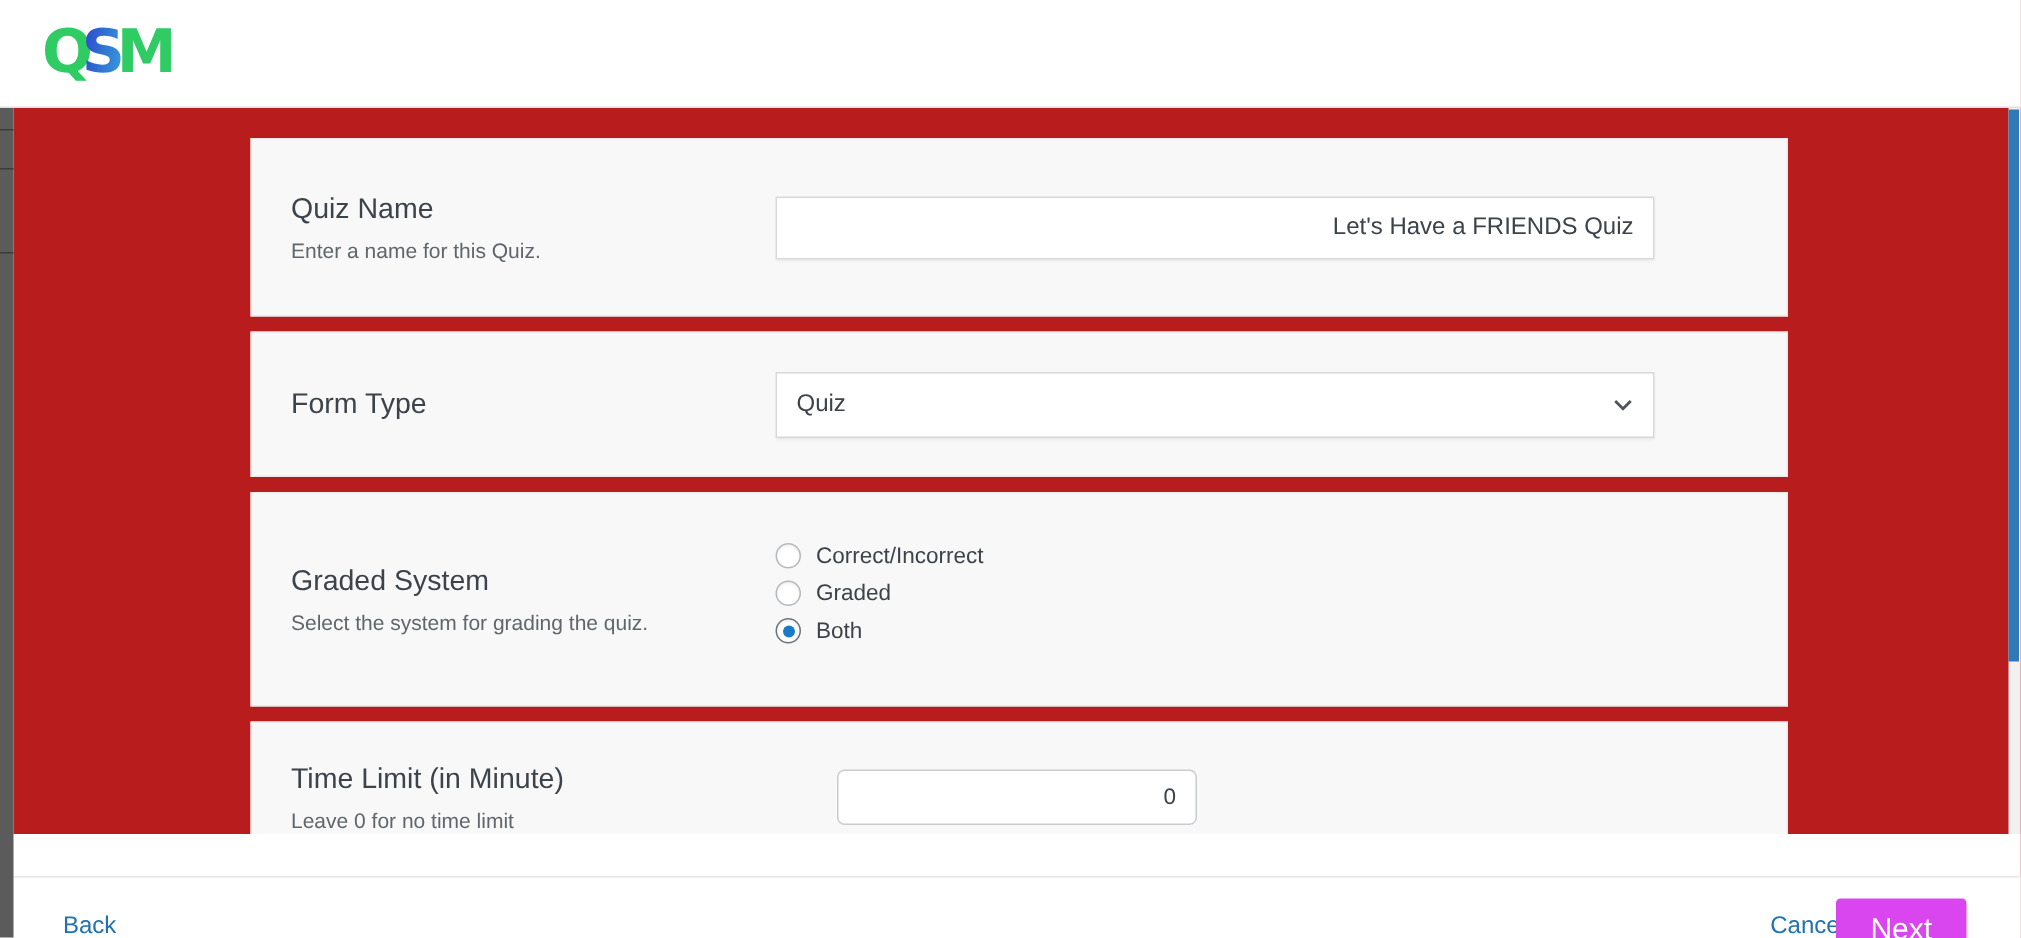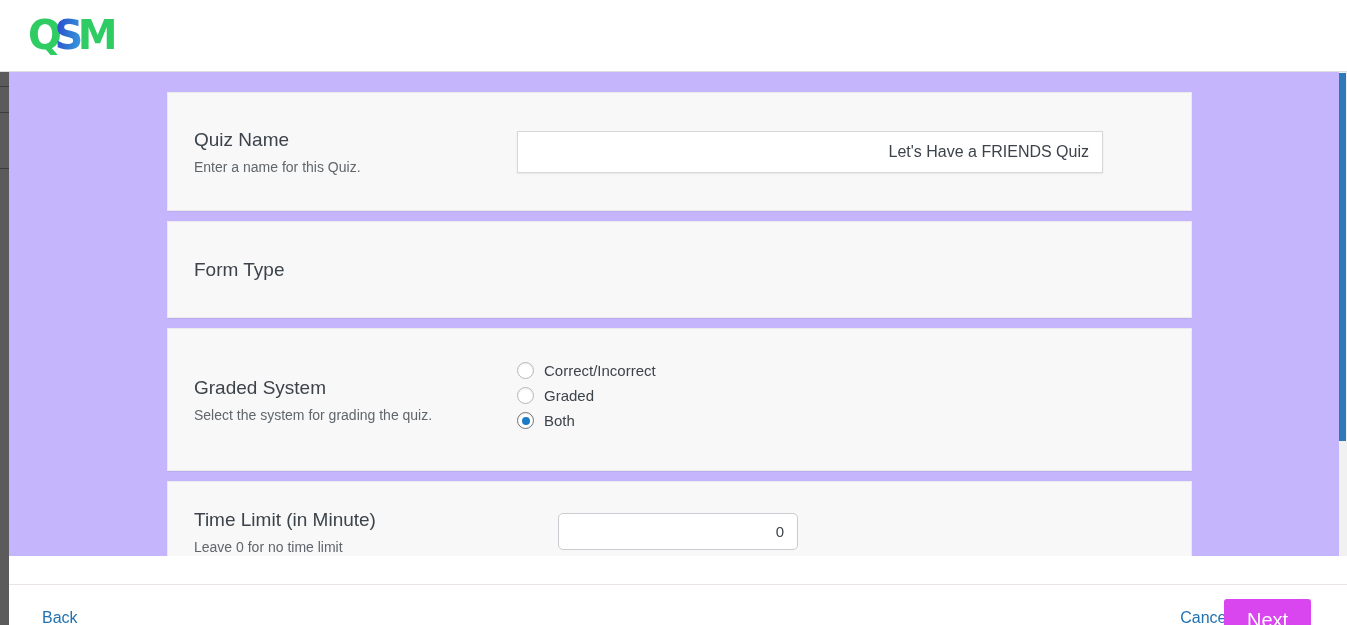--- a/index.html
+++ b/index.html
@@ -80,21 +80,21 @@
     vertical-align: super;
     margin-left: 3px;
     color: #bdbdbd;
   }
 
   
   #content {
     position: absolute;
     left: 9px; top: 72px;
     width: 1338px; height: 484px;
-    background: #c4b5fd;
+    background: #b91c1c;
     overflow: hidden;
   }
 
   #cards {
     position: absolute;
     left: 158px; top: 20px;
     width: 1025px;
   }
 
   .card {
@@ -278,20 +278,28 @@
         <div class="card-desc">Enter a name for this Quiz.</div>
       </div>
       <div class="card-control">
         <input class="text-input" type="text" value="Let's Have a FRIENDS Quiz" style="">
       </div>
     </div>
 
     <div class="card" id="card-form-type">
       <div class="card-labels">
         <div class="card-title">Form Type</div>
+      </div>
+      <div class="card-control">
+        <div class="select-wrap">
+          <div class="select-box">Quiz</div>
+          <svg class="chev" viewBox="0 0 14 14">
+            <polyline points="2.5,5 7,9.5 11.5,5" fill="none" stroke="#50575e" stroke-width="1.9" stroke-linecap="square"></polyline>
+          </svg>
+        </div>
       </div>
     </div>
 
     <div class="card" id="card-graded-system">
       <div class="card-labels">
         <div class="card-title">Graded System</div>
         <div class="card-desc">Select the system for grading the quiz.</div>
       </div>
       <div class="card-control">
         <div class="radio-list">

